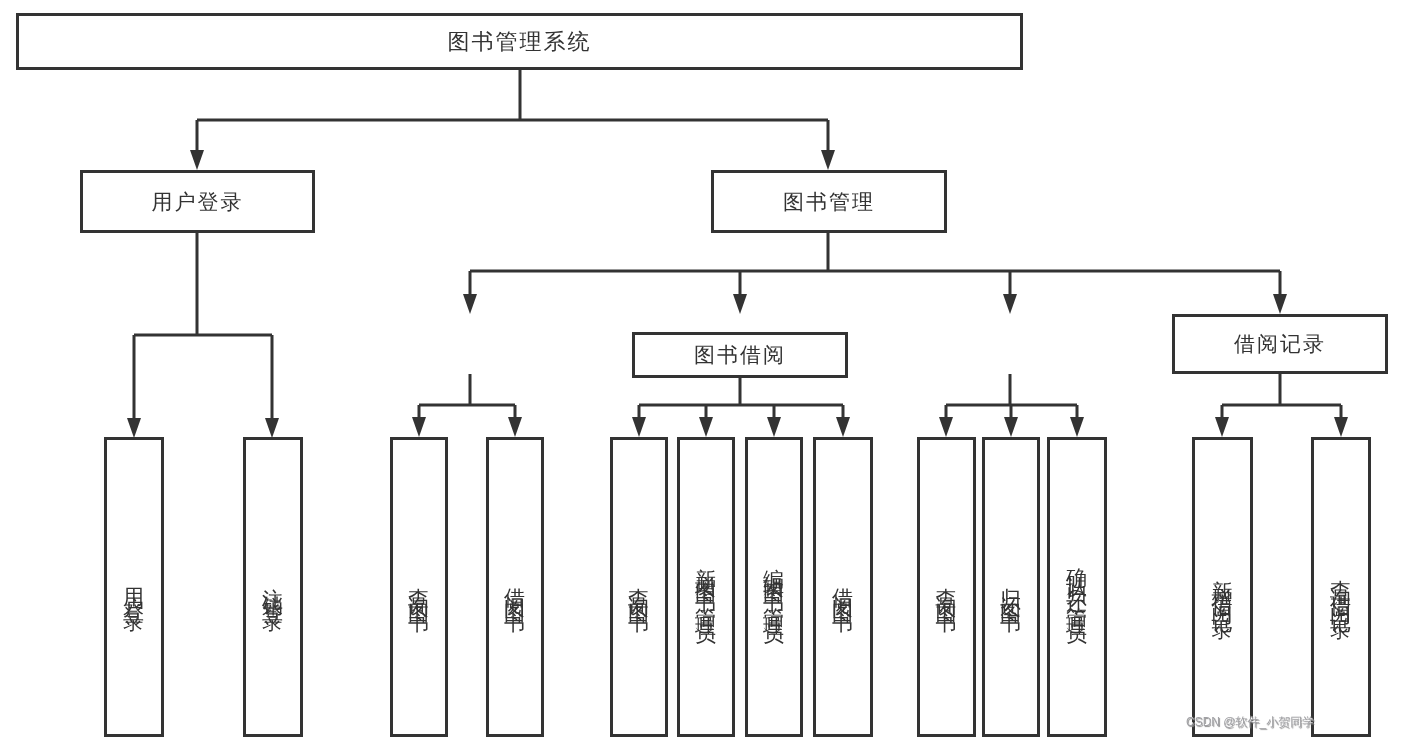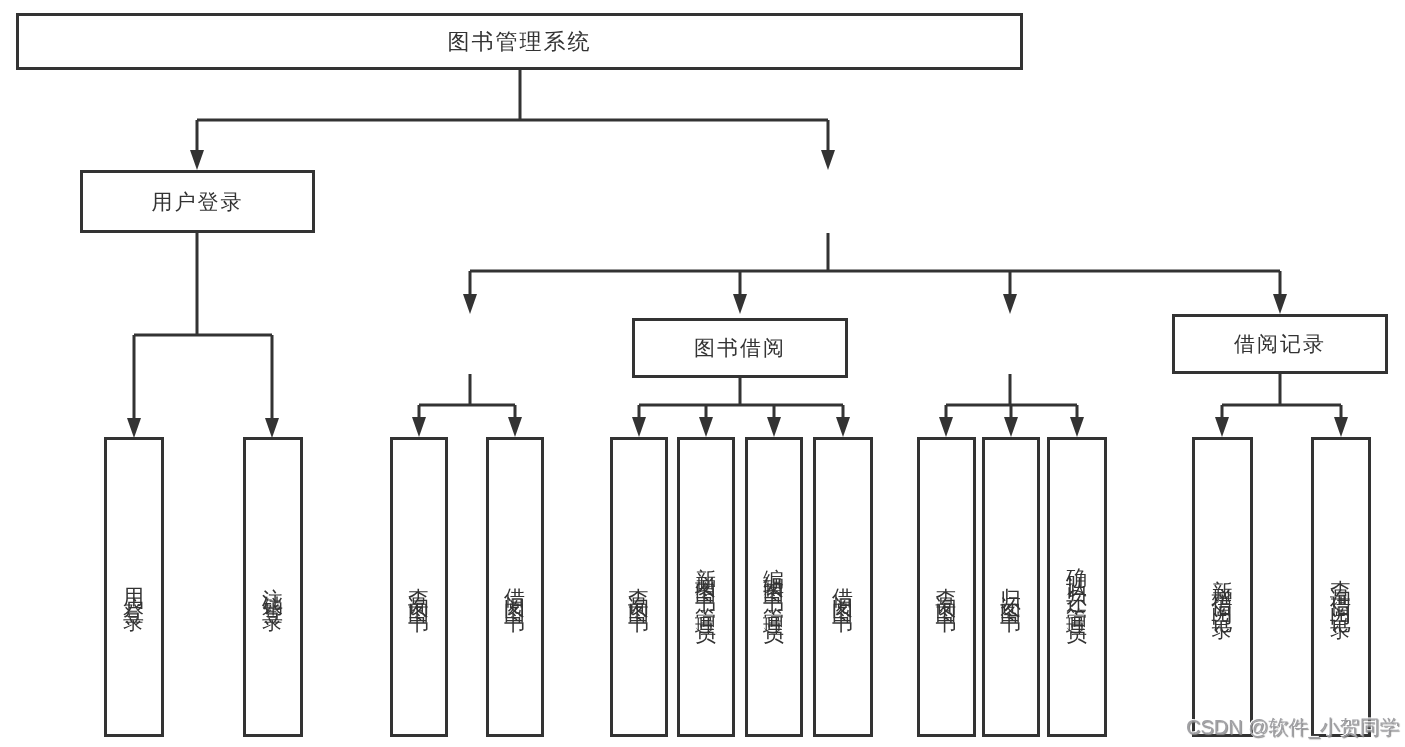--- a/index.html
+++ b/index.html
@@ -26,21 +26,21 @@
   .node.root .lbl{font-size:22px;}
   .node.v .lbl{
     writing-mode:vertical-rl;
     text-orientation:mixed;
     font-size:21px;
     letter-spacing:8px;
     line-height:1;
   }
   .watermark{
     position:absolute;left:1186px;top:714px;
-    font-size:20px;
+    font-size:12px;
     color:var(--watermark,#a0a0a4);
     text-shadow:-1px -1px 0 #ffffff,1px 1px 1px #8a8a8a;
     white-space:nowrap;
   }
 </style>
 </head>
 <body>
 
 <div class="canvas">
 
@@ -94,22 +94,25 @@
     </g>
   </svg>
 
   <div class="node h root" style="left:16px;top:13px;width:1007px;height:57px">
     <span class="lbl">图书管理系统</span>
   </div>
 
   <div class="node h" style="left:80px;top:170px;width:235px;height:63px">
     <span class="lbl">用户登录</span>
   </div>
+  <div class="node h" style="left:711px;top:170px;width:236px;height:63px">
+    <span class="lbl">图书管理</span>
+  </div>
 
-  <div class="node h" style="left:632px;top:318px;width:216px;height:60px">
+  <div class="node h" style="left:632px;top:332px;width:216px;height:46px">
     <span class="lbl">图书借阅</span>
   </div>
   <div class="node h" style="left:1172px;top:314px;width:216px;height:60px">
     <span class="lbl">借阅记录</span>
   </div>
 
   <div class="node v" style="left:104px;top:437px;width:60px;height:300px">
     <span class="lbl">用户登录</span>
   </div>
   <div class="node v" style="left:243px;top:437px;width:60px;height:300px">

